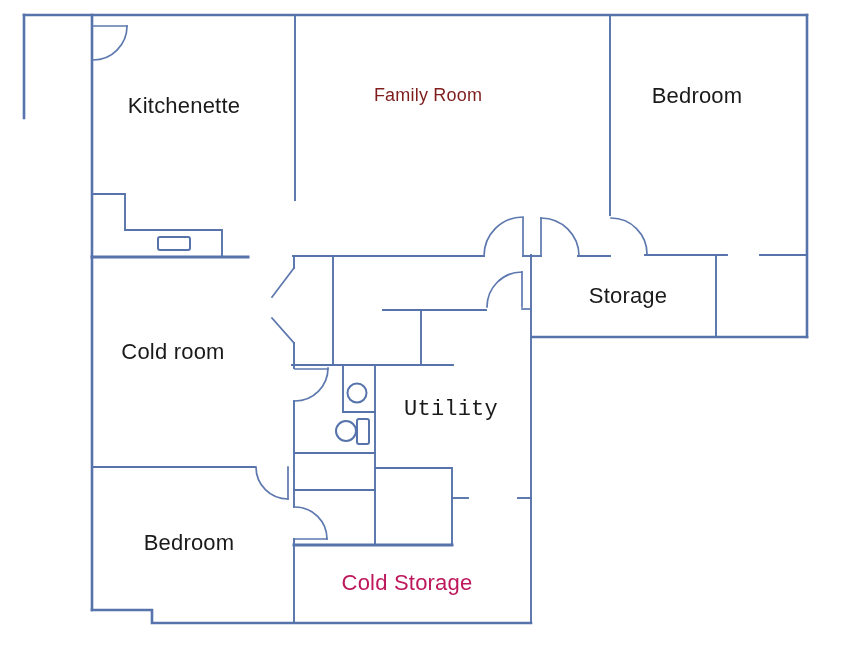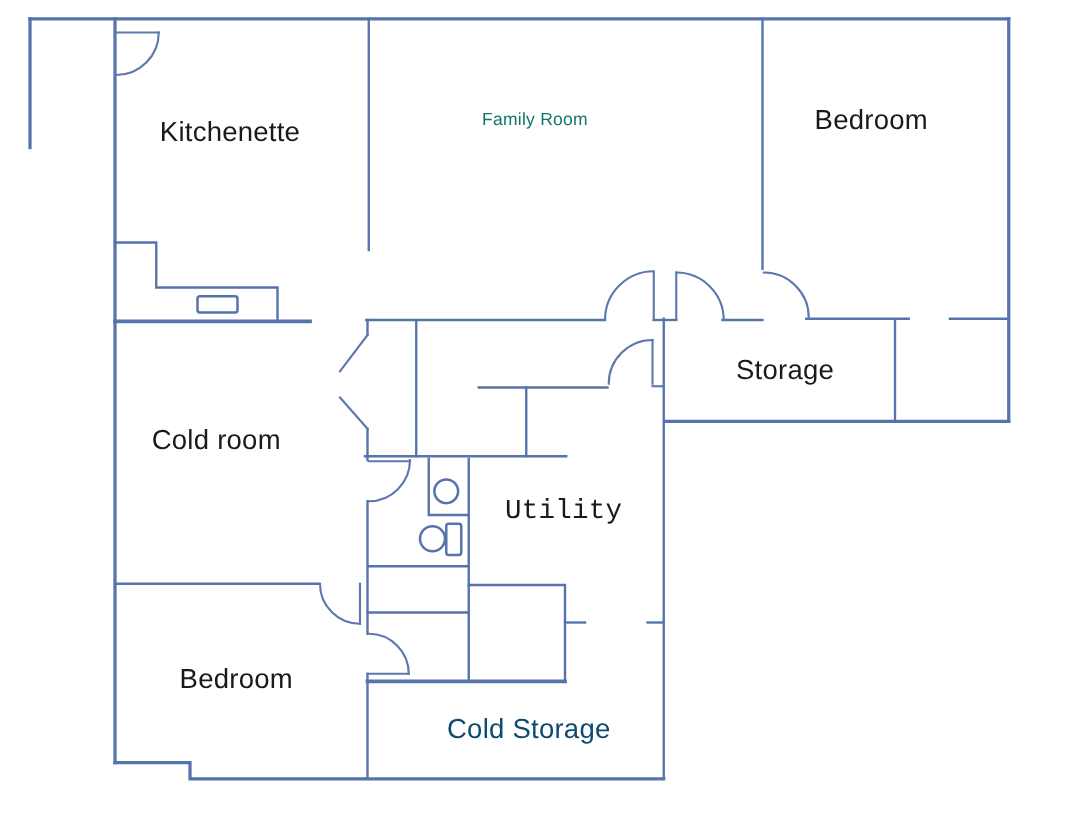--- a/index.html
+++ b/index.html
@@ -77,20 +77,20 @@
       <path d="M256 467 A32 32 0 0 0 288 499" fill="none" stroke="#5d78ae" stroke-width="1.7" stroke-linecap="square" stroke-linejoin="miter"></path>
       <path d="M295 539 H327" fill="none" stroke="#5d78ae" stroke-width="1.7" stroke-linecap="square" stroke-linejoin="miter"></path>
       <path d="M295 507 A32 32 0 0 1 327 539" fill="none" stroke="#5d78ae" stroke-width="1.7" stroke-linecap="square" stroke-linejoin="miter"></path>
       <circle cx="357" cy="393" r="9.5" fill="none" stroke="#5673ab" stroke-width="2"></circle>
       <circle cx="346" cy="431" r="10" fill="none" stroke="#5673ab" stroke-width="2"></circle>
       <rect x="357" y="419" width="12" height="25" rx="2" fill="none" stroke="#5673ab" stroke-width="2"></rect>
       <rect x="158" y="237" width="32" height="13" rx="2" fill="none" stroke="#5673ab" stroke-width="2"></rect>
     </svg>
 
   <div class="room-label" style="left: 184px; top: 106px; font-size: 22px; color: rgb(26, 26, 26);">Kitchenette</div>
-  <div class="room-label" style="left: 428px; top: 95px; font-size: 14px; color: #0f766e;">Family Room</div>
+  <div class="room-label" style="left: 428px; top: 95px; font-size: 18px; color: #7f1d1d;">Family Room</div>
   <div class="room-label" style="left: 697px; top: 96px; font-size: 22px; color: rgb(26, 26, 26);">Bedroom</div>
   <div class="room-label" style="left: 628px; top: 296px; font-size: 22px; color: rgb(26, 26, 26);">Storage</div>
   <div class="room-label" style="left: 173px; top: 352px; font-size: 22px; color: rgb(26, 26, 26);">Cold room</div>
   <div class="room-label" style="left: 451px; top: 409px; font-size: 22px; color: rgb(26, 26, 26); font-family: Liberation Mono, monospace;">Utility</div>
   <div class="room-label" style="left: 189px; top: 543px; font-size: 22px; color: rgb(26, 26, 26);">Bedroom</div>
-  <div class="room-label" style="left: 423px; top: 583px; font-size: 22px; color: #0c4a6e;">Cold Storage</div>
+  <div class="room-label" style="left: 407px; top: 583px; font-size: 22px; color: #be185d;">Cold Storage</div>
 </div>
 
 </body></html>

